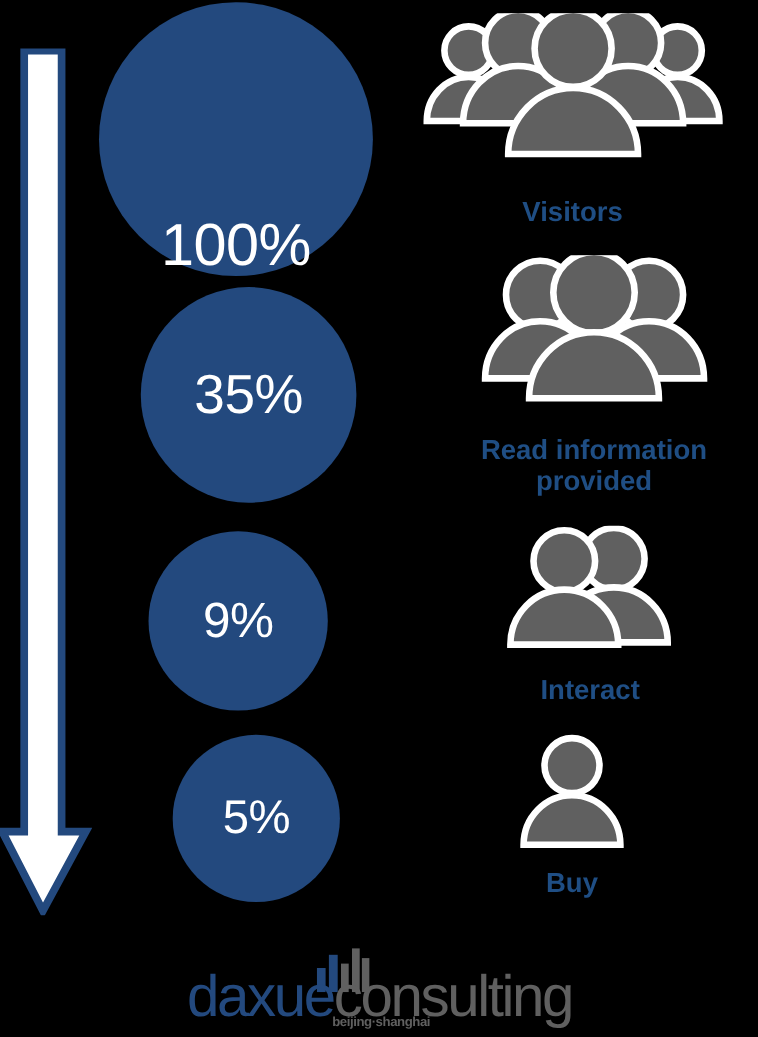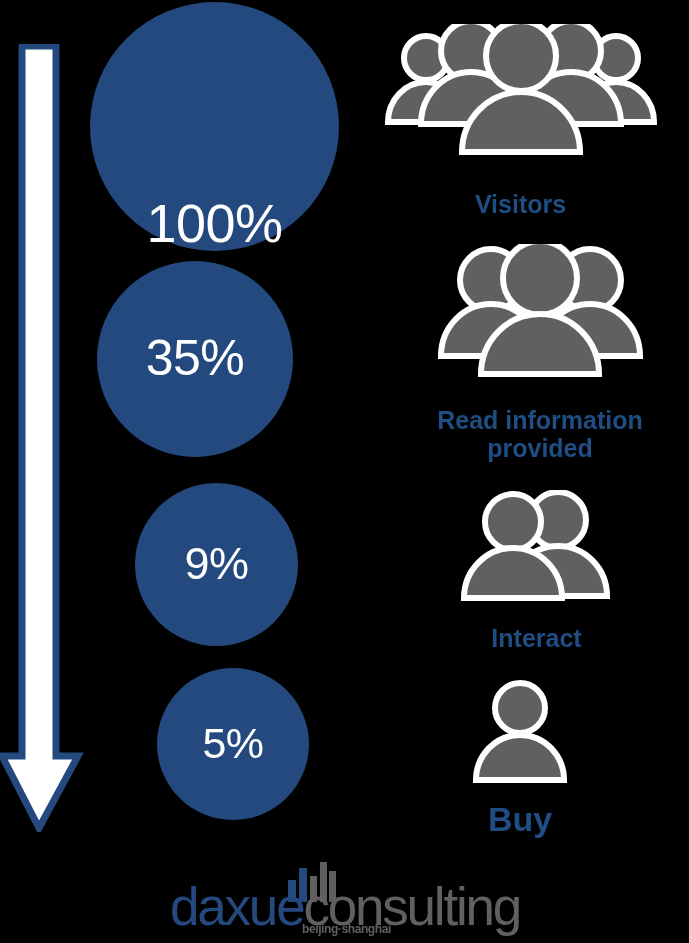--- a/index.html
+++ b/index.html
@@ -34,52 +34,51 @@
     align-items: center;
     justify-content: center;
     color: #ffffff;
     font-weight: 400;
     line-height: 1;
     letter-spacing: -0.5px;
   }
   .pct-circle .pct-label { display: block; transform: translateY(-1px); }
 
   .circle-0 { left: 90px;  top: 2px;   width: 249px; height: 249px; font-size: 54px; align-items: flex-end; }
-  .circle-1 { left: 97px; top: 261px; width: 196px; height: 196px; font-size: 50px; }
+  .circle-1 { left: 128px; top: 261px; width: 196px; height: 196px; font-size: 50px; }
   .circle-2 { left: 135px; top: 483px; width: 163px; height: 163px; font-size: 45px; }
   .circle-3 { left: 157px; top: 668px; width: 152px; height: 152px; font-size: 43px; }
 
   
   .stage {
     position: absolute;
     display: flex;
     flex-direction: column;
     align-items: center;
-    margin-top: 12px;
   }
   .stage-icon { display: block; }
   .stage-label {
     color: #1F4E84;
     font-weight: bold;
     text-align: center;
     line-height: 1.12;
     white-space: pre-line;
   }
 
   .stage-0 { left: 373px; top: 12px;  width: 295px; }
   .stage-0 .stage-label { font-size: 25px; margin-top: 12px; }
 
   .stage-1 { left: 415px; top: 232px; width: 250px; }
   .stage-1 .stage-label { font-size: 25px; margin-top: 10px; }
 
   .stage-2 { left: 439px; top: 478px; width: 195px; }
   .stage-2 .stage-label { font-size: 25px; margin-top: 10px; }
 
   .stage-3 { left: 455px; top: 666px; width: 130px; }
-  .stage-3 .stage-label { font-size: 34px; margin-top: 8px; }
+  .stage-3 .stage-label { font-size: 25px; margin-top: 8px; }
 
   
   .logo {
     position: absolute;
     left: 170px;
     top: 862px;
     width: 356px;
     height: 78px;
   }
   .logo-bars {

